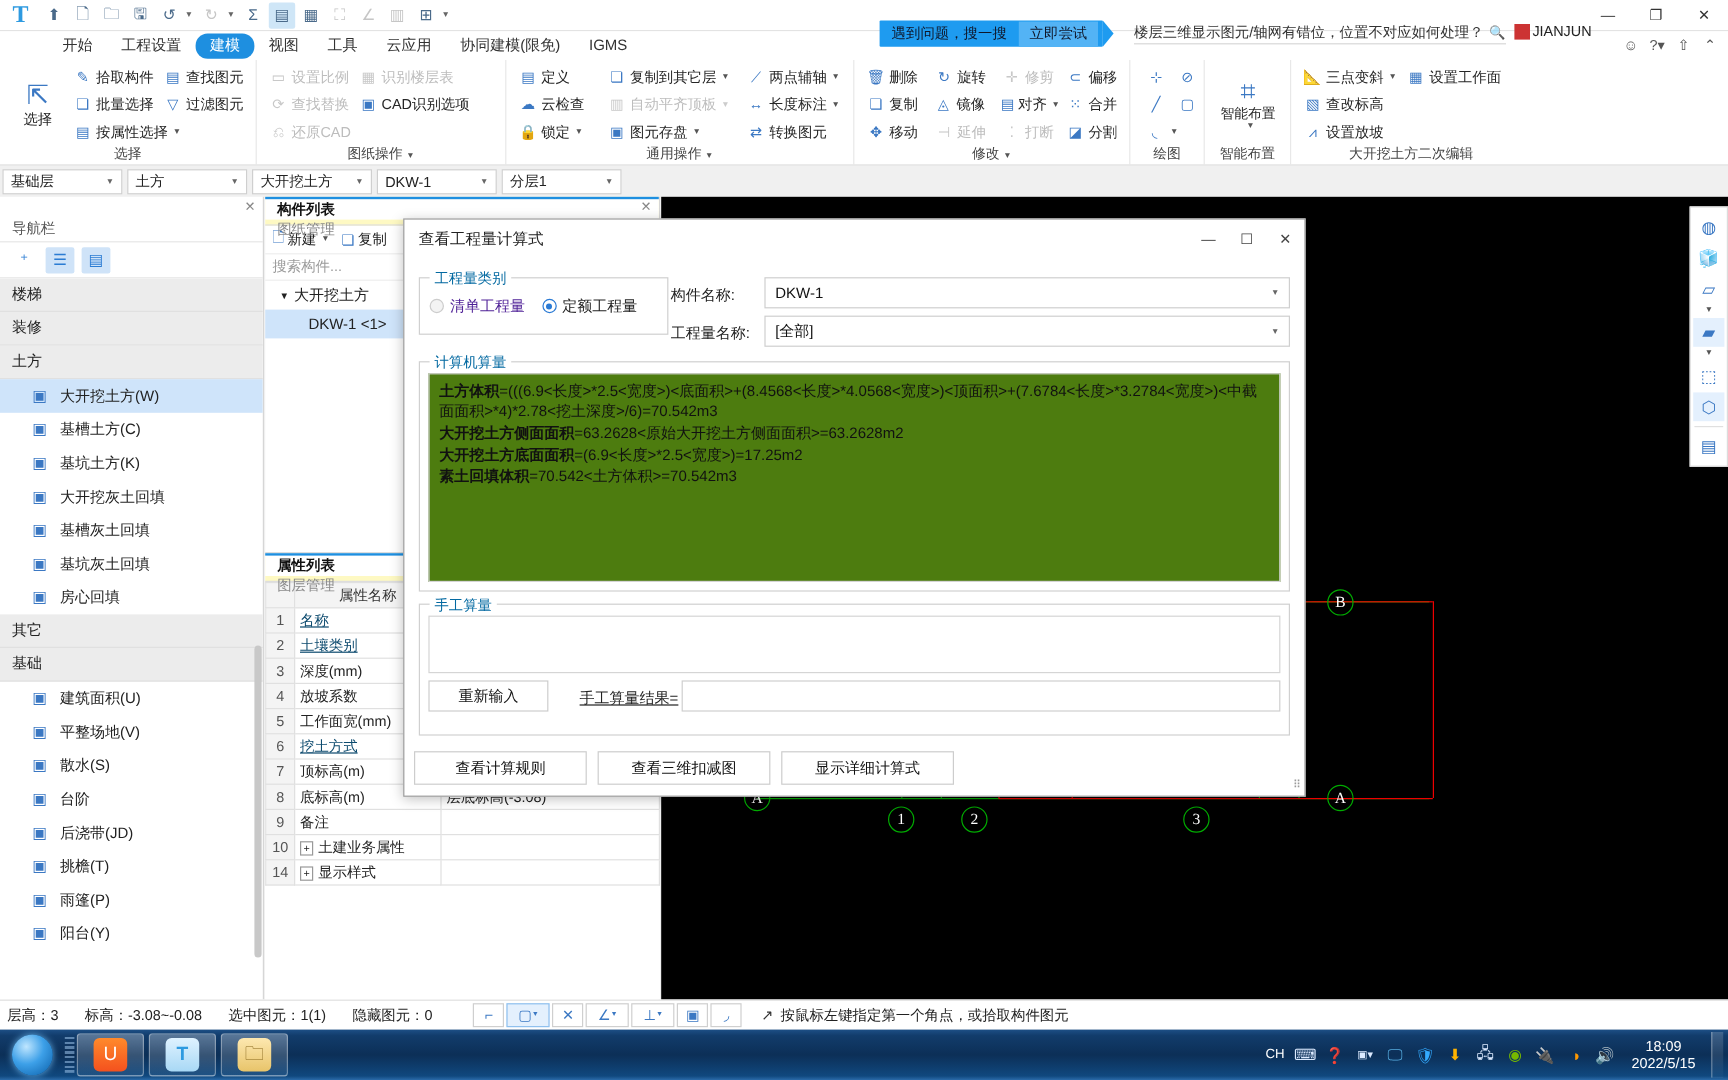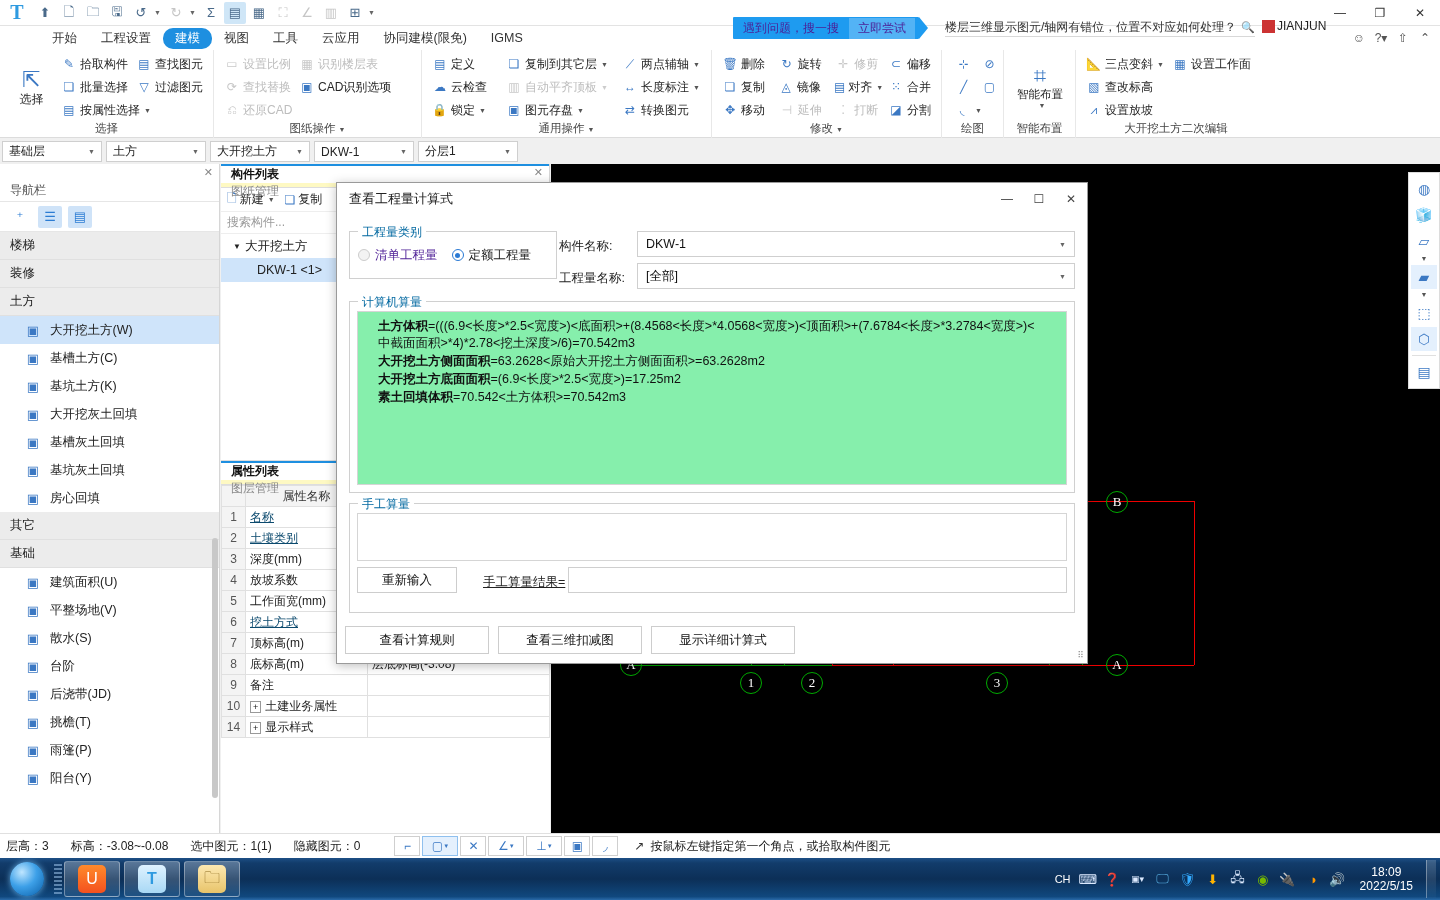--- a/index.html
+++ b/index.html
@@ -36,21 +36,21 @@
   .menubar{
     position:absolute; left:0; top:26px; width:1440px; height:24px;
     background:#fff; display:flex; align-items:center; padding-left:40px;
   }
   .menu-item{
     padding:2px 12px; font-size:12.5px; color:#333; border-radius:10px; white-space:nowrap;
   }
   .menu-item.active{ background:#1e8fe0; color:#fff; }
   .menubar-right{ margin-left:auto; display:flex; align-items:center; gap:4px; padding-right:6px;}
   .promo{
-    position:absolute; left:733px; top:17px; height:22px; background:#1e9bf0; color:#4c1d95;
+    position:absolute; left:733px; top:17px; height:22px; background:#1e9bf0; color:#0f172a;
     display:flex; align-items:center; font-size:12px; padding:0 4px 0 10px; border-radius:1px; z-index:20;
   }
   .promo .try{ background:#53b3f5; padding:2px 9px; margin-left:10px; }
   .promo:after{
     content:""; position:absolute; right:-9px; top:0;
     border-top:11px solid transparent; border-bottom:11px solid transparent; border-left:9px solid #1e9bf0;
   }
   .searchbox{
     position:absolute; left:945px; top:19px; width:310px; height:18px;
     border-bottom:1px solid #d8d8d8; display:flex; align-items:center; font-size:12px; color:#333;
@@ -197,21 +197,21 @@
   }
   .radio.dis{ color:#4c1d95;justify-content:center; }
   .radio.dis .dot{ border-color:#ccc; background:#f3f3f3;}
   .dlabel{ position:absolute; font-size:12.5px; color:#222;}
   .dcombo{
     position:absolute; height:26px; border:1px solid #cfcfcf; background:#fff; display:flex; align-items:center;
     padding:0 2px 0 8px; font-size:12.5px; color:#111;
   }
   .dcombo .cc{ margin-left:auto; font-size:7px; color:#666; padding:0 6px;}
   .calcbox{
-    position:absolute; border:1px solid #d5d5d5; background:#86efac; overflow:hidden; padding:6px 20px;
+    position:absolute; border:1px solid #d5d5d5; background:#4d7c0f; overflow:hidden; padding:6px 8px;
     font-size:12.5px; line-height:17px; color:#111;
   }
   .calc-line{ margin-bottom:1px; }
   .calc-line b{ font-weight:bold; }
   .manual-ta{ position:absolute; border:1px solid #d5d5d5; background:#fff;}
   .dbtn{
     position:absolute; border:1px solid #cdcdcd; background:#fff; display:flex; align-items:center;
     justify-content:center; font-size:12.5px; color:#111; height:26px;
   }
   .dinput{ position:absolute; border:1px solid #cfcfcf; background:#fff; height:26px;}

